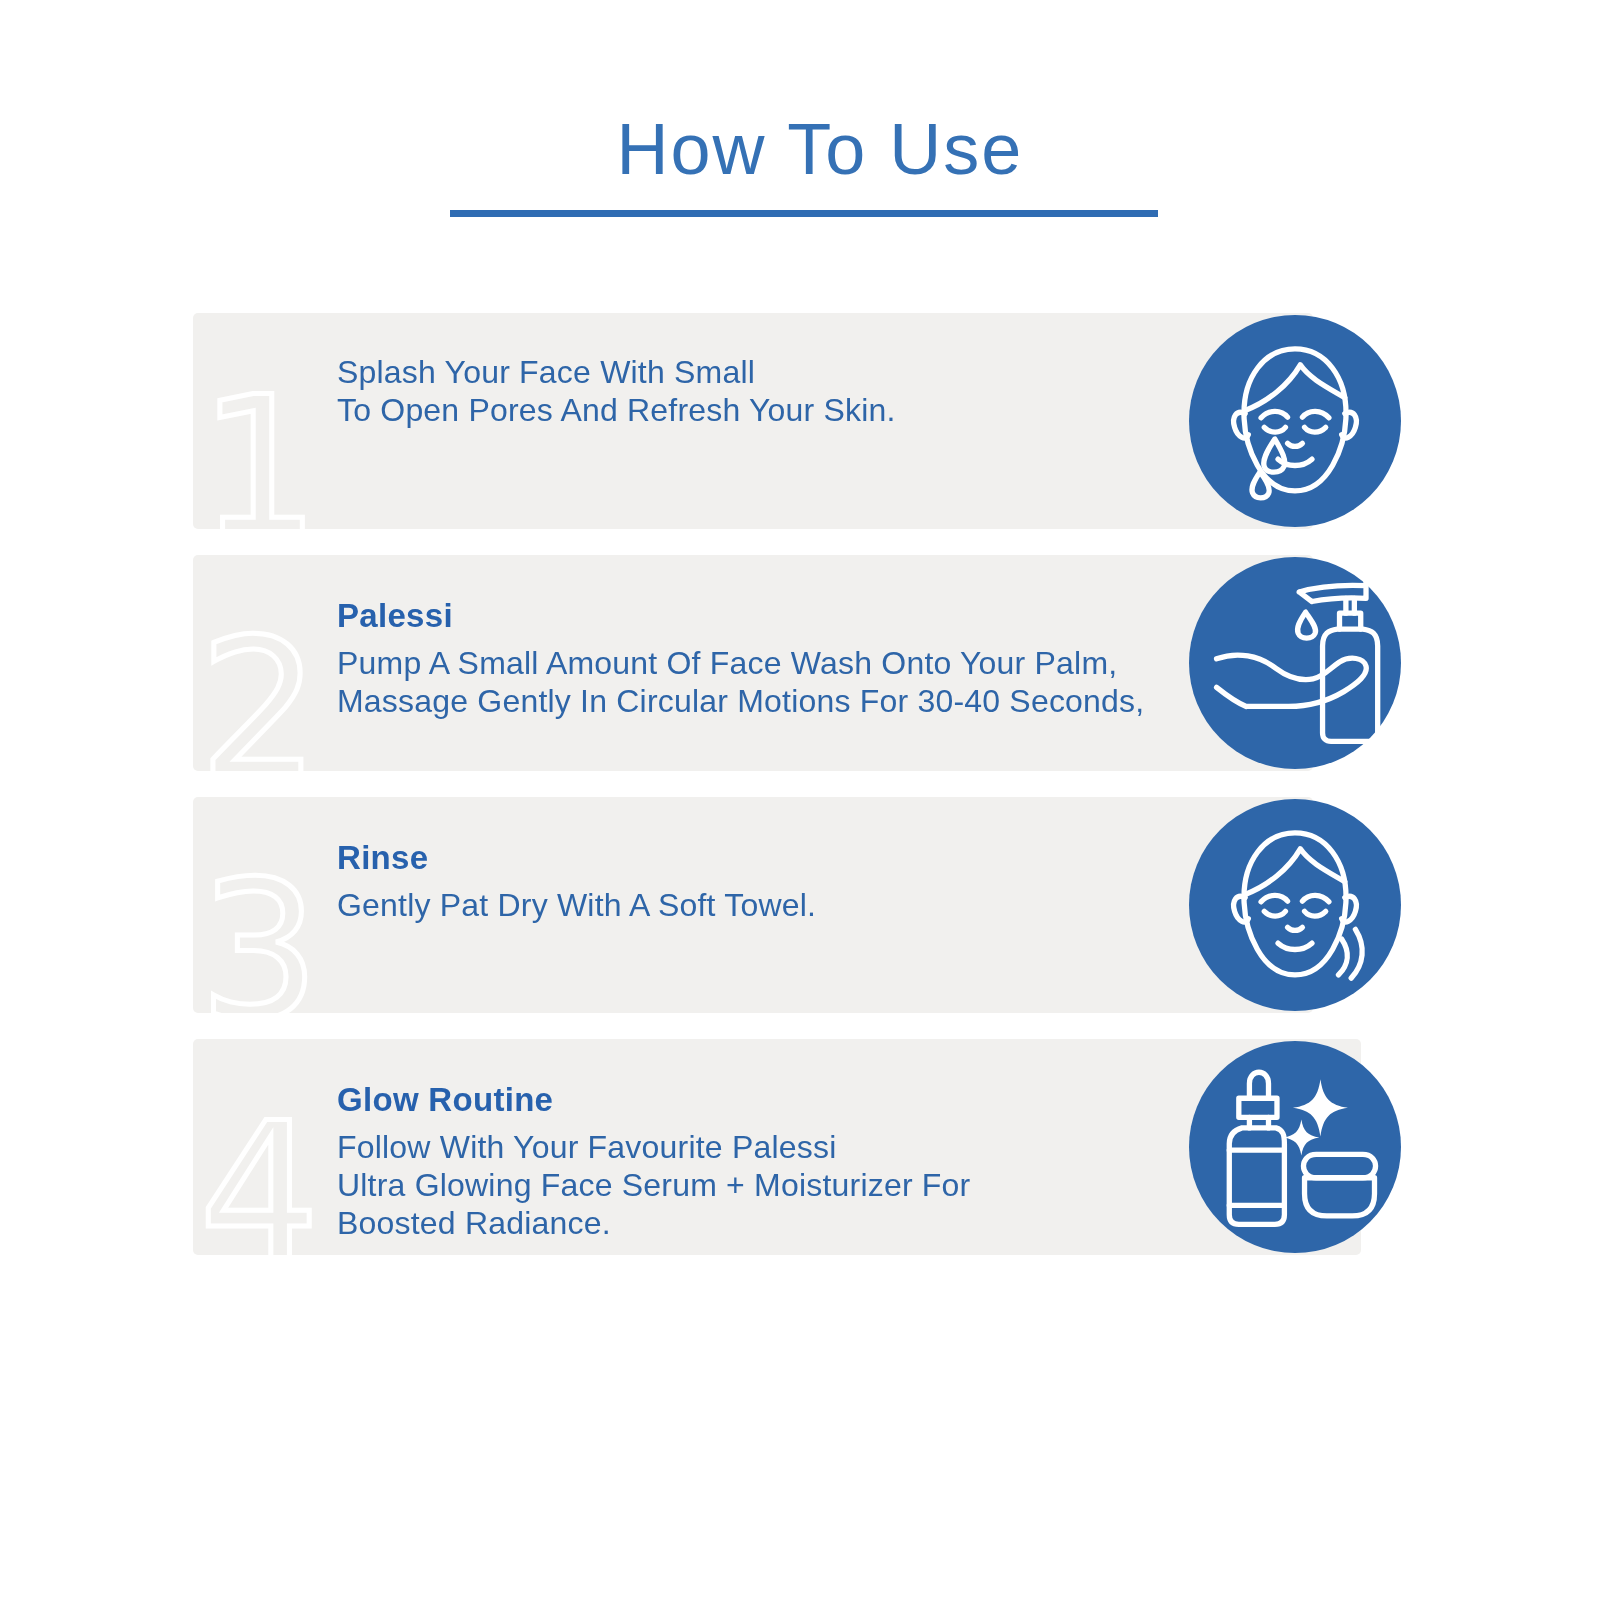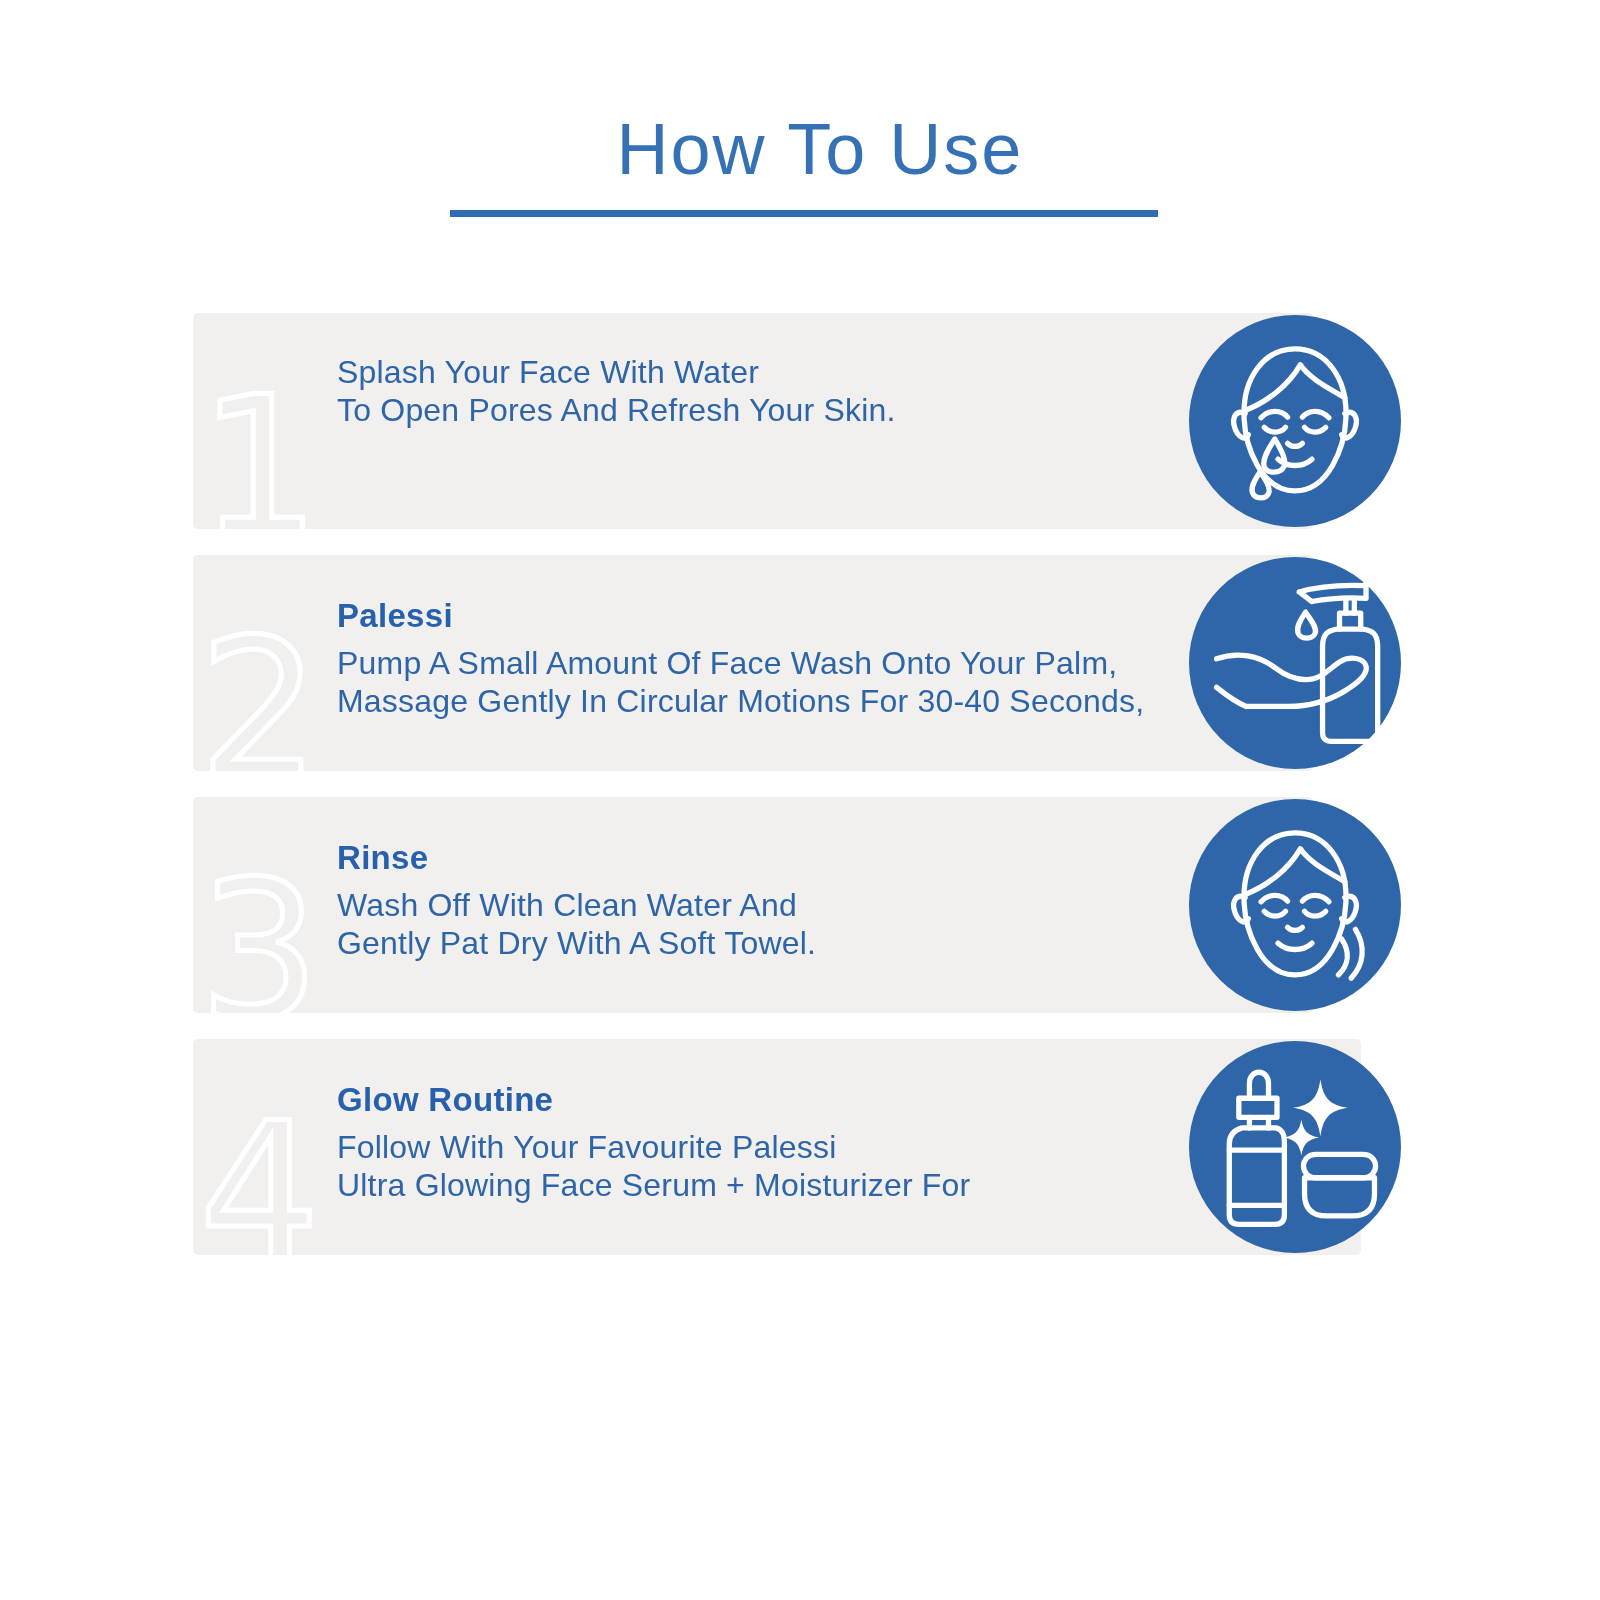--- a/index.html
+++ b/index.html
@@ -52,21 +52,21 @@
 <div class="canvas">
 
   <h1 class="title">How To Use</h1>
   <div class="title-underline"></div>
 
   <div class="step-row row-1">
     <div class="num-clip">
       <div class="watermark-num">1</div>
     </div>
     <div class="content">
-      <p class="step-line">Splash Your Face With  Water</p>
+      <p class="step-line">Splash Your Face With  Small</p>
       <p class="step-line">To Open Pores And Refresh Your Skin.</p>
       <p class="step-line"></p>
     </div>
     <div class="icon-circle">
       <svg viewBox="0 0 100 100">
         <path class="ln" d="M50,16 C64,16 75,29 74,49 C73.4,62 66,83 50,83 C34,83 26.6,62 26,49 C25,29 36,16 50,16 Z"></path>
         <path class="ln" d="M26.5,45 C37,41 47,33 52.5,23.5 C57,30 65,34 73.5,39"></path>
         <path class="ln" d="M26.5,46.5 C22.5,44.5 20,48 21.5,53 C23,58 27,59.5 28,56.5"></path>
         <path class="ln" d="M73.5,46.5 C77.5,44.5 80,48 78.5,53 C77,58 73,59.5 72,56.5"></path>
         <path class="ln" d="M34,48.5 C37.5,44.5 43.5,44.5 46.5,48.2"></path>
@@ -101,21 +101,20 @@
       </svg>
     </div>
   </div>
 
   <div class="step-row row-3">
     <div class="num-clip">
       <div class="watermark-num">3</div>
     </div>
     <div class="content">
       <h2 class="step-heading">Rinse</h2>
-      <p class="step-line">Wash Off With Clean Water And</p>
       <p class="step-line">Gently Pat Dry With A Soft Towel.</p>
       <p class="step-line"></p>
     </div>
     <div class="icon-circle">
       <svg viewBox="0 0 100 100">
         <path class="ln" d="M50,16 C64,16 75,29 74,49 C73.4,62 66,83 50,83 C34,83 26.6,62 26,49 C25,29 36,16 50,16 Z"></path>
         <path class="ln" d="M26.5,45 C37,41 47,33 52.5,23.5 C57,30 65,34 73.5,39"></path>
         <path class="ln" d="M26.5,46.5 C22.5,44.5 20,48 21.5,53 C23,58 27,59.5 28,56.5"></path>
         <path class="ln" d="M73.5,46.5 C77.5,44.5 80,48 78.5,53 C77,58 73,59.5 72,56.5"></path>
         <path class="ln" d="M34,48.5 C37.5,44.5 43.5,44.5 46.5,48.2"></path>
@@ -131,20 +130,21 @@
   </div>
 
   <div class="step-row row-4">
     <div class="num-clip">
       <div class="watermark-num">4</div>
     </div>
     <div class="content">
       <h2 class="step-heading">Glow Routine</h2>
       <p class="step-line">Follow With Your Favourite Palessi</p>
       <p class="step-line">Ultra Glowing Face Serum + Moisturizer For</p>
+      <p class="step-line">Boosted Radiance.</p>
     </div>
     <div class="icon-circle">
       <svg viewBox="0 0 100 100">
         <path class="ln" d="M28.5,27 L28.5,20 C28.5,13 37.5,13 37.5,20 L37.5,27"></path>
         <path class="ln" d="M23.5,27 L41.5,27 L41.5,36 L23.5,36 Z"></path>
         <path class="ln" d="M28.5,36 L28.5,41 M37.5,36 L37.5,41"></path>
         <path class="ln" d="M25,41 L41,41 C44.5,42 45,44.5 45,48.5 L45,82 C45,85 43.5,86.5 40.5,86.5 L23.5,86.5 C20.5,86.5 19,85 19,82 L19,48.5 C19,44.5 21.5,42 25,41 Z"></path>
         <path class="ln" d="M19,51.5 L45,51.5 M19,77.5 L45,77.5"></path>
         <path class="ln" d="M60,53.5 L82,53.5 C90,53.5 90,64.5 82,64.5 L60,64.5 C52,64.5 52,53.5 60,53.5 Z"></path>
         <path class="ln" d="M54.5,64.5 L87.5,64.5 L87.5,72 C87.5,79 84,82.5 77,82.5 L65,82.5 C58,82.5 54.5,79 54.5,72 Z"></path>

